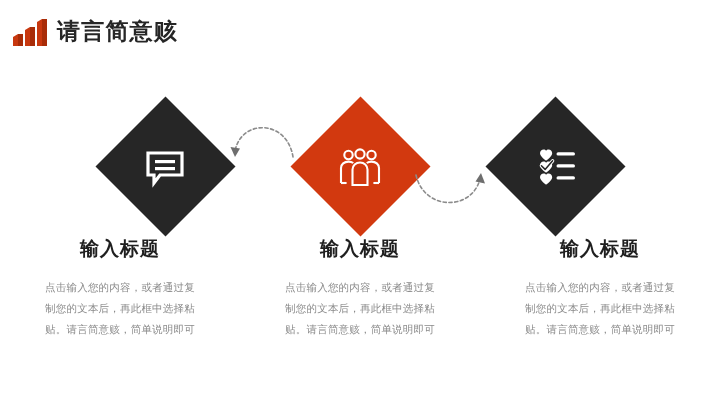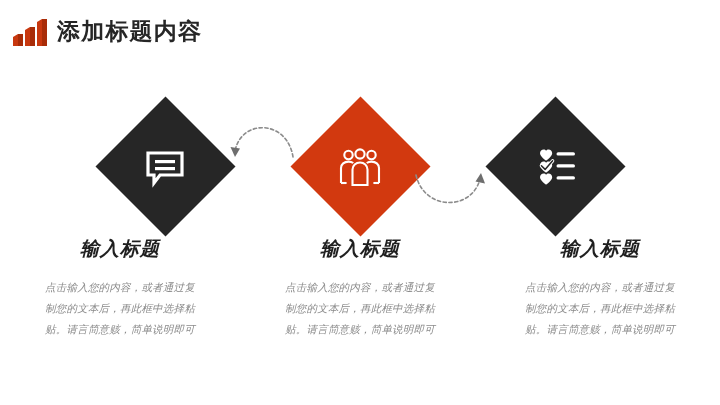--- a/index.html
+++ b/index.html
@@ -108,21 +108,20 @@
     top: 238px;
     width: 720px;
     height: 110px;
     display: flex;
   }
   .text-col {
     width: 240px;
     box-sizing: border-box;
     padding: 0 25px;
     text-align: center;
-    font-style: italic;
   }
   .col-title {
     font-size: 19px;
     font-weight: bold;
     color: #1f1f1f;
     letter-spacing: 1px;
     line-height: 1.2;
     margin: 0 0 14px 0;
     white-space: nowrap;
   }
@@ -146,21 +145,21 @@
       <path d="M4 24 L9 21 L14 21 L14 33 L4 33 Z" fill="#c8380f"></path>
       <path d="M9 21 L14 21 L14 33 L9 33 Z" fill="#a82c08"></path>
 
       <path d="M16 17 L21 14 L26 14 L26 33 L16 33 Z" fill="#c8380f"></path>
       <path d="M21 14 L26 14 L26 33 L21 33 Z" fill="#a82c08"></path>
 
       <path d="M28 9 L33 6 L38 6 L38 33 L28 33 Z" fill="#c8380f"></path>
       <path d="M33 6 L38 6 L38 33 L33 33 Z" fill="#a82c08"></path>
     </svg>
   </span>
-  <span id="page-title">添加标题内容</span>
+  <span id="page-title">请言简意赅</span>
 </div>
 
 <div id="diamond-row">
 
   <div class="diamond-cell c0">
     <div class="diamond dark"></div>
     <div class="diamond-icon">
       <svg width="44" height="42" viewBox="0 0 44 42" xmlns="http://www.w3.org/2000/svg">
         <g fill="none" stroke="#ffffff" stroke-width="3.2" stroke-linejoin="miter">
           <path d="M5 6 H39 V28 H17 L11 36 V28 H5 Z"></path>

